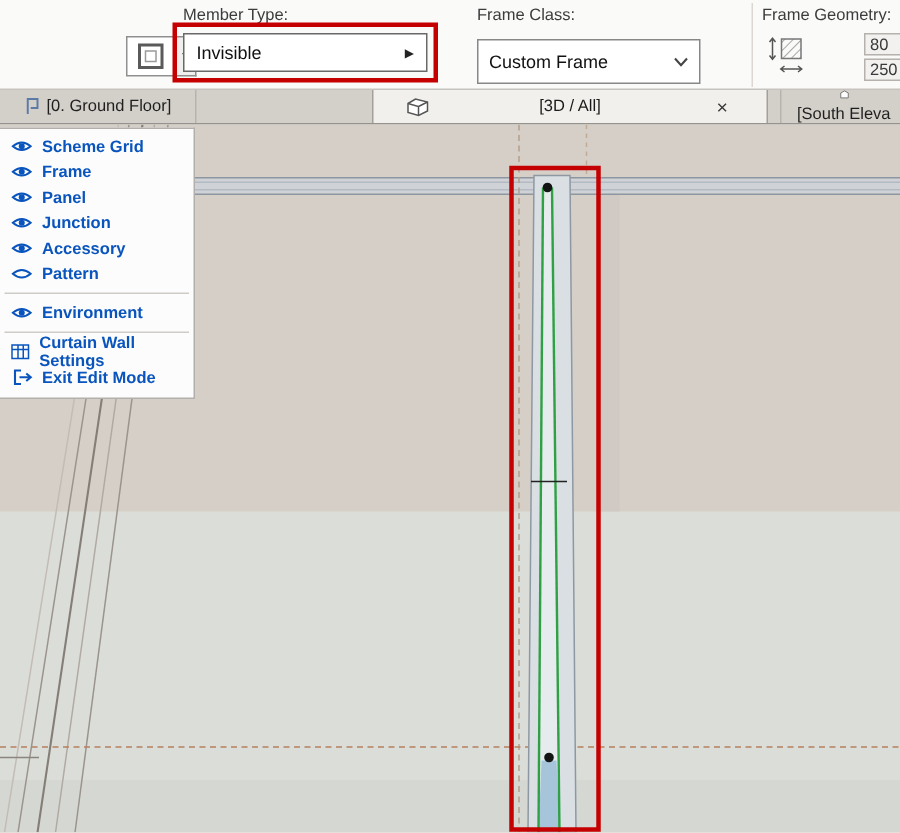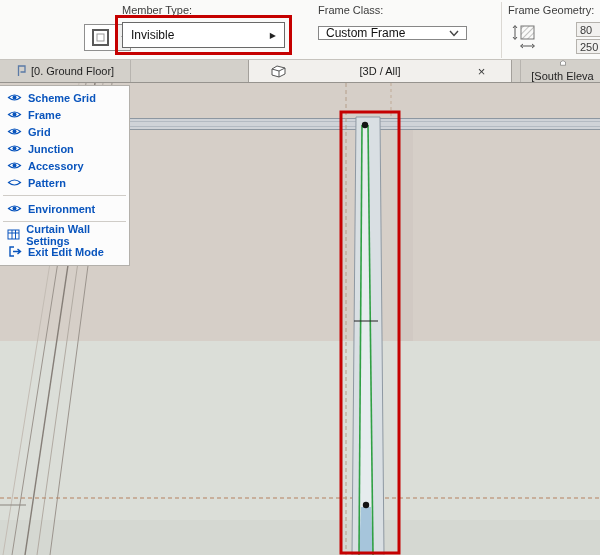--- a/index.html
+++ b/index.html
@@ -8,21 +8,21 @@
 
   
   .toolbar { position:relative; width:600px; height:60px; background:#fafaf9; border-bottom:1px solid #c6c3be; }
   .tlabel { position:absolute; top:4px; font-size:11px; color:#3c3c3c; white-space:nowrap; }
   .split-btn { position:absolute; left:84px; top:24px; height:27px; display:flex; }
   .sb-main { width:33px; height:27px; background:#fff; border:1px solid #8f8f8f; display:flex; align-items:center; justify-content:center; }
   .sb-arrow { width:14px; height:27px; background:#efefee; border:1px solid #8f8f8f; border-left:none; display:flex; align-items:center; justify-content:center; font-size:7px; color:#333; }
   .red-box { position:absolute; left:115px; top:15px; width:177px; height:40px; border:3px solid #c50000; }
   .dd { position:absolute; left:4px; top:4px; width:163px; height:26px; background:#fff; border:1px solid #696969; display:flex; align-items:center; padding:0 8px; font-size:12px; color:#111; }
   .arr-r { margin-left:auto; font-size:8px; color:#222; }
-  .combo { position:absolute; left:318px; top:26px; width:149px; height:14px; background:#fff; border:1px solid #878787; display:flex; align-items:center; padding:0 7px; font-size:12px; color:#111; }
+  .combo { position:absolute; left:318px; top:26px; width:149px; height:30px; background:#fff; border:1px solid #878787; display:flex; align-items:center; padding:0 7px; font-size:12px; color:#111; }
   .combo .chev { margin-left:auto; display:flex; }
   .vdiv { position:absolute; left:501px; top:2px; width:1px; height:56px; background:#dbd8d3; }
   .geom-icon { position:absolute; left:510px; top:22px; }
   .geo { position:absolute; left:544px; width:68px; height:15px; font-size:11px; color:#3a3a3a; background:#f2f1ef; border:1px solid #b5b2ad; padding:0 3px; font-family:"Liberation Sans", sans-serif;margin-left:32px; }
   .geo.w { top:22px; } .geo.h { top:39px; }
 
   
   .tabbar { position:relative; width:600px; height:23px; background:#d3d0ca; border-bottom:1px solid #96938e; }
   .tab1 { position:absolute; left:0; top:0; height:22px; width:131px; display:flex; align-items:center; gap:4px; padding-left:16px; border-right:1px solid #b7b4af; font-size:11px; color:#1f1f1f; }
   .tab-active { position:absolute; left:248px; top:0; width:264px; height:22px; background:#f2f0ed; border-left:1px solid #a3a09b; border-right:1px solid #a3a09b; display:flex; align-items:center; padding:0 22px; font-size:11px; }
@@ -191,21 +191,21 @@
       <span>Frame</span>
     </div>
 
     <div class="lp-row">
       <span class="lp-icon">
         <svg width="15" height="11" viewBox="0 0 15 11">
             <path d="M1.5 5.5 Q7.5 0.5 13.5 5.5 Q7.5 10.5 1.5 5.5 Z" fill="none" stroke="#0a55bd" stroke-width="1.2"></path>
             <circle cx="7.5" cy="5.5" r="2" fill="#0a55bd"></circle>
           </svg>
       </span>
-      <span>Grid</span>
+      <span>Panel</span>
     </div>
 
     <div class="lp-row">
       <span class="lp-icon">
         <svg width="15" height="11" viewBox="0 0 15 11">
             <path d="M1.5 5.5 Q7.5 0.5 13.5 5.5 Q7.5 10.5 1.5 5.5 Z" fill="none" stroke="#0a55bd" stroke-width="1.2"></path>
             <circle cx="7.5" cy="5.5" r="2" fill="#0a55bd"></circle>
           </svg>
       </span>
       <span>Junction</span>

